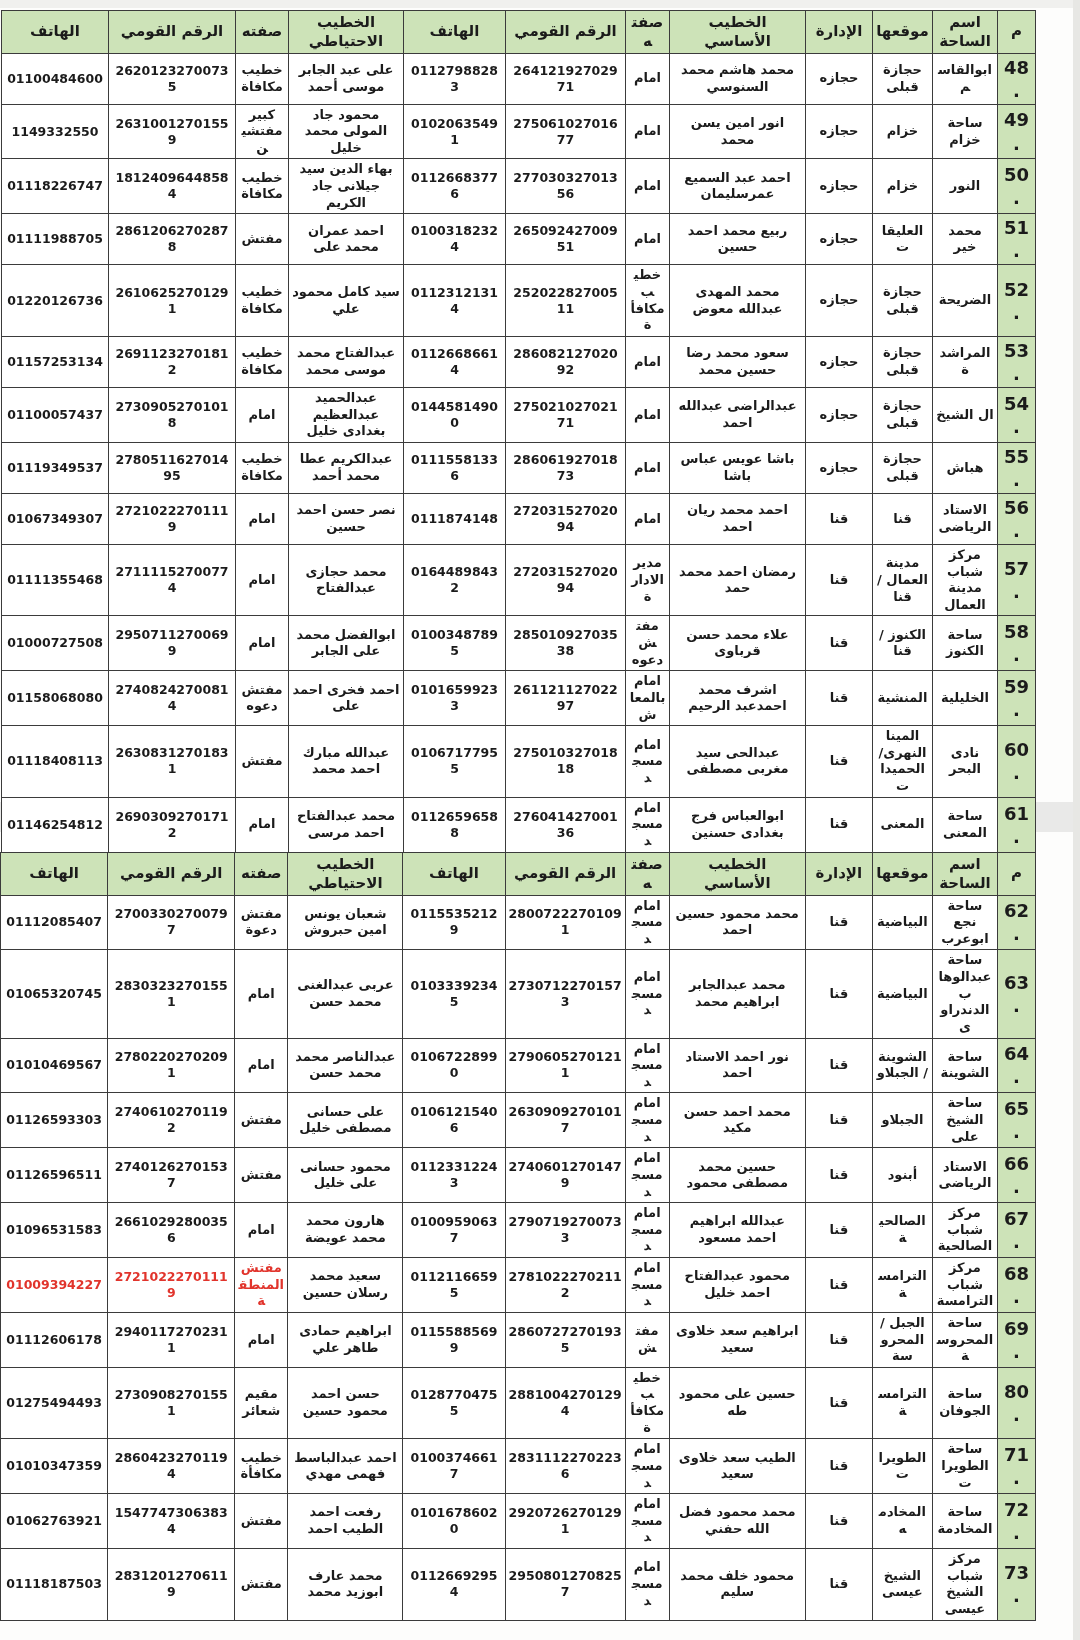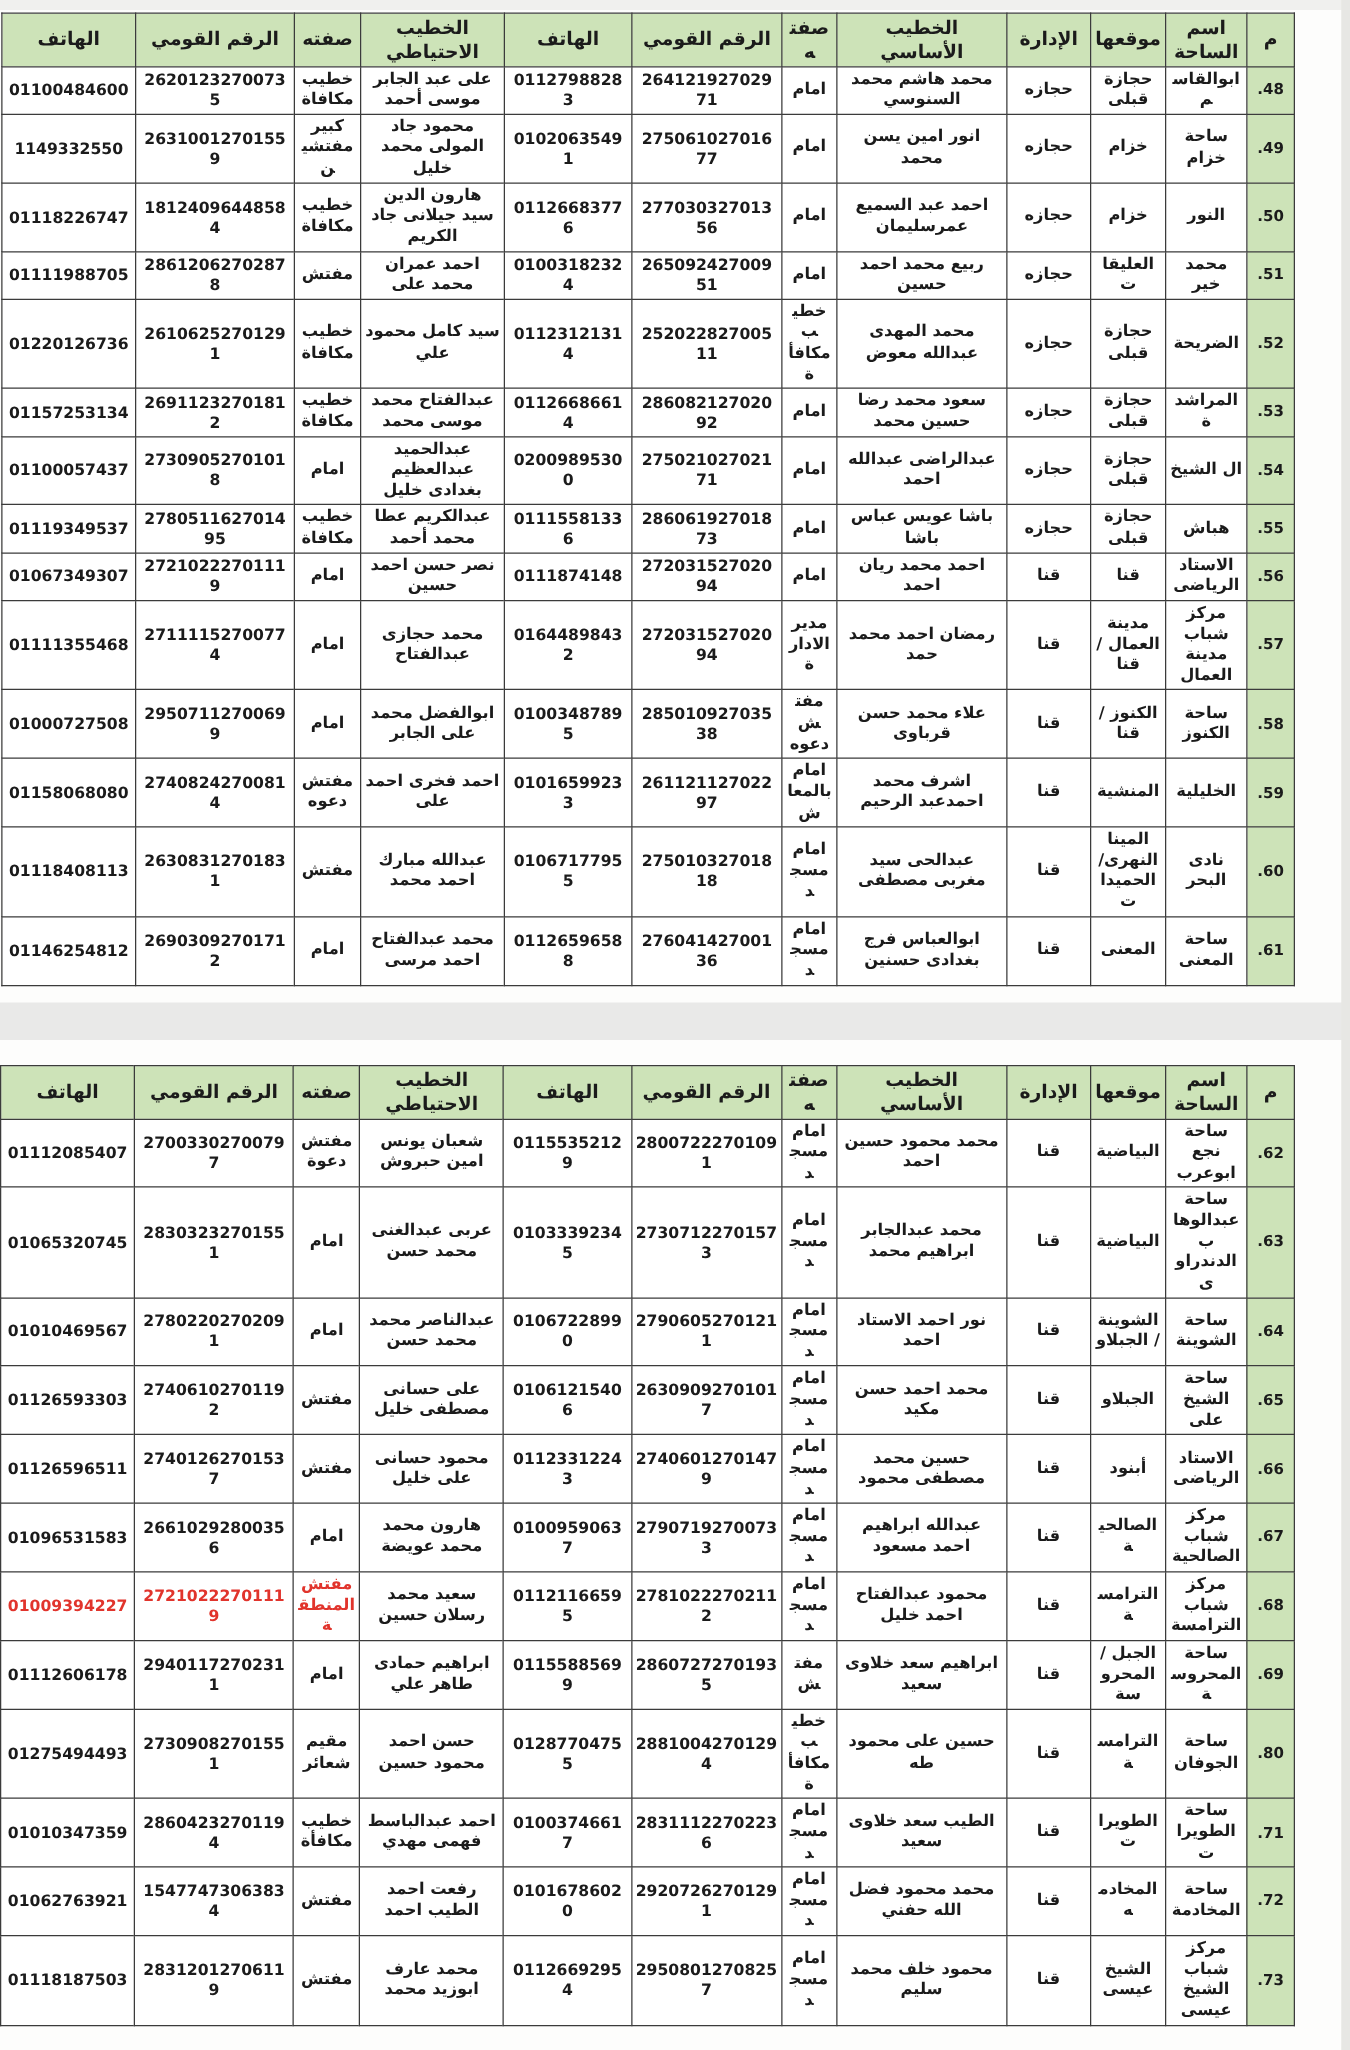--- a/index.html
+++ b/index.html
@@ -12,21 +12,21 @@
   #table-0{right:44px;top:10px;width:1034px;}
   #table-1{right:44px;top:852px;width:1036px;}
   table.roster th, table.roster td{
     border:1px solid #3b3b3b;
     text-align:center;vertical-align:middle;
     padding:2px 3px;font-weight:bold;color:#1b1b1b;
     word-wrap:break-word;overflow-wrap:break-word;
   }
   table.roster th{font-size:15px;line-height:1.25;}
   table.roster td{font-size:13px;line-height:1.28;}
-  table.roster td.c-num{font-size:12px;text-align:center;}
+  table.roster td.c-num{font-size:18px;text-align:center;}
   table.roster td.c-nid, table.roster td.c-phone{font-size:12.5px;letter-spacing:0;}
   .col-num{width:38px;}
   .col-name{width:65px;}
   .col-location{width:60px;}
   .col-admin{width:67px;}
   .col-khatib1{width:136px;}
   .col-role1{width:44px;}
   .col-nid1{width:120px;}
   .col-phone1{width:102px;}
   .col-khatib2{width:115px;}
@@ -106,21 +106,21 @@
         </tr>
         <tr>
           <td class="c-num cell-num green-cell">50.</td>
           <td class="c-name cell-name">النور</td>
           <td class="c-location cell-location">خزام</td>
           <td class="c-admin cell-admin">حجازه</td>
           <td class="c-khatib cell-khatib1">احمد عبد السميع عمرسليمان</td>
           <td class="c-role cell-role1">امام</td>
           <td class="c-nid cell-nid1">27703032701356</td>
           <td class="c-phone cell-phone1">01126683776</td>
-          <td class="c-khatib cell-khatib2">هارون الدين سيد جيلانى جاد الكريم</td>
+          <td class="c-khatib cell-khatib2">بهاء الدين سيد جيلانى جاد الكريم</td>
           <td class="c-role cell-role2">خطيب مكافاة</td>
           <td class="c-nid cell-nid2">18124096448584</td>
           <td class="c-phone cell-phone2">01118226747</td>
         </tr>
         <tr>
           <td class="c-num cell-num green-cell">51.</td>
           <td class="c-name cell-name">محمد خير</td>
           <td class="c-location cell-location">العليقات</td>
           <td class="c-admin cell-admin">حجازه</td>
           <td class="c-khatib cell-khatib1">ربيع محمد احمد حسين</td>
@@ -161,21 +161,21 @@
           <td class="c-phone cell-phone2">01157253134</td>
         </tr>
         <tr>
           <td class="c-num cell-num green-cell">54.</td>
           <td class="c-name cell-name">ال الشيخ</td>
           <td class="c-location cell-location">حجازة قبلى</td>
           <td class="c-admin cell-admin">حجازه</td>
           <td class="c-khatib cell-khatib1">عبدالراضى عبدالله احمد</td>
           <td class="c-role cell-role1">امام</td>
           <td class="c-nid cell-nid1">27502102702171</td>
-          <td class="c-phone cell-phone1">02009895300</td>
+          <td class="c-phone cell-phone1">01445814900</td>
           <td class="c-khatib cell-khatib2">عبدالحميد عبدالعظيم بغدادى خليل</td>
           <td class="c-role cell-role2">امام</td>
           <td class="c-nid cell-nid2">27309052701018</td>
           <td class="c-phone cell-phone2">01100057437</td>
         </tr>
         <tr>
           <td class="c-num cell-num green-cell">55.</td>
           <td class="c-name cell-name">هباش</td>
           <td class="c-location cell-location">حجازة قبلى</td>
           <td class="c-admin cell-admin">حجازه</td>

